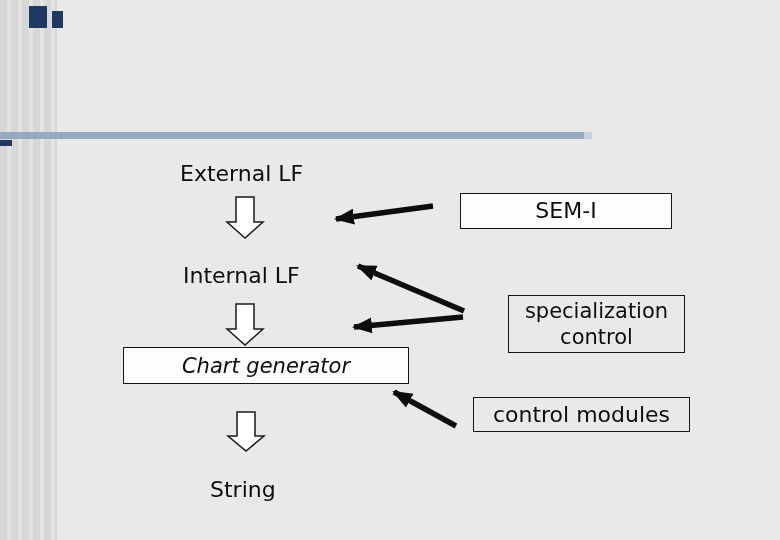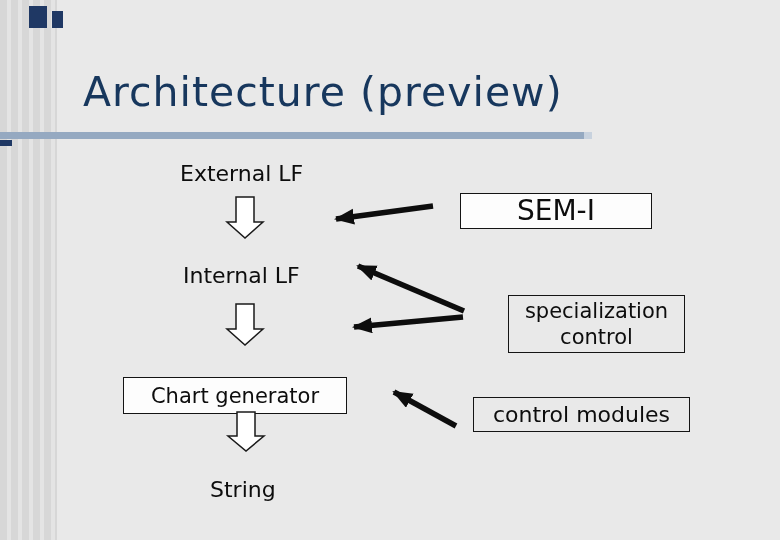--- a/index.html
+++ b/index.html
@@ -53,39 +53,38 @@
   .lbl-internal{left:183px;top:263px;}
   .lbl-string{left:210px;top:477px;}
   .box{
     position:absolute;border:1.5px solid var(--box-border);
     display:flex;align-items:center;justify-content:center;
     text-align:center;color:var(--node-text);
     font-size:21px;line-height:26px;box-sizing:border-box;
   }
   .box-white{background:var(--box-fill-white);}
   .box-plain{background:transparent;}
-  .box-chart{left:123px;top:377px;width:224px;height:37px;}
-  .box-semi{left:460px;top:193px;width:192px;height:36px;font-size:28px;}
+  .box-chart{left:123px;top:347px;width:286px;height:37px;font-style:italic;}
+  .box-semi{left:460px;top:193px;width:212px;height:36px;font-size:22px;}
   .box-spec{left:508px;top:295px;width:177px;height:58px;}
   .box-control{left:473px;top:397px;width:217px;height:35px;font-size:22px;text-align:center;}
   .overlay{position:absolute;left:0;top:0;}
   .downarrow{fill:#ffffff;stroke:#1a1a1a;stroke-width:1.5;}
   .flow{stroke:var(--arrow);stroke-width:5.5;}
   #ah path{fill:var(--arrow);}
 </style>
 </head>
 <body>
 
 <div class="slide">
 
   <div class="stripes"></div>
   <div class="sq sq1"></div>
   <div class="sq sq2"></div>
 
-  <h1 class="title">Architecture (preview)</h1>
   <div class="rule"></div>
   <div class="rule-stub"></div>
 
   <div class="label lbl-external">External LF</div>
 
   <div class="label lbl-internal">Internal LF</div>
 
   <div class="box box-white box-chart">
     <span>Chart generator</span>
   </div>

